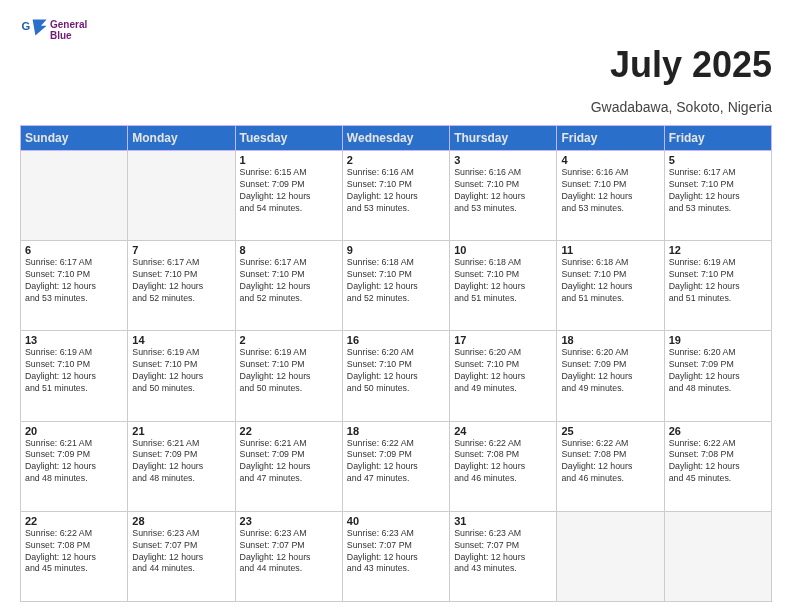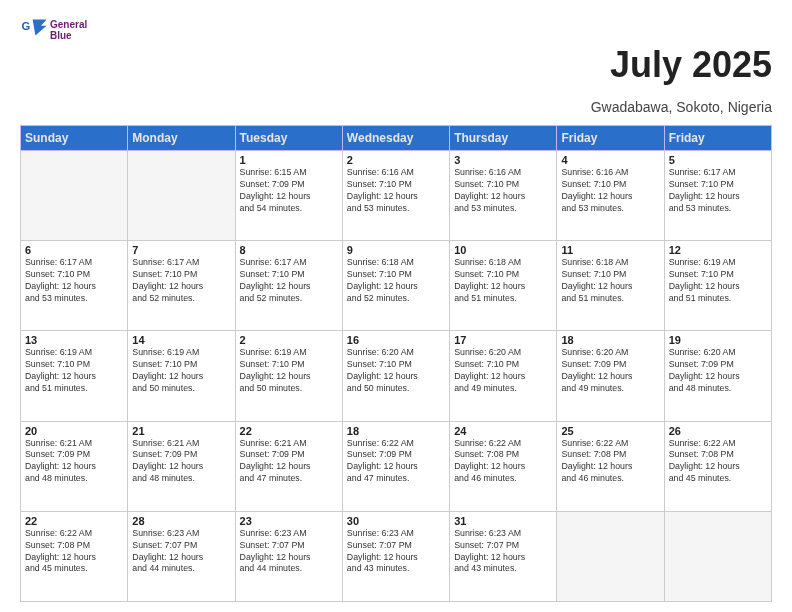--- a/index.html
+++ b/index.html
@@ -337,21 +337,21 @@
 and 44 minutes.</div>
           </td>
           <td>
             <span class="day-number">23</span>
             <div class="day-info" style="white-space: pre-line;">Sunrise: 6:23 AM
 Sunset: 7:07 PM
 Daylight: 12 hours
 and 44 minutes.</div>
           </td>
           <td>
-            <span class="day-number">30</span>
+            <span class="day-number">40</span>
             <div class="day-info" style="white-space: pre-line;">Sunrise: 6:23 AM
 Sunset: 7:07 PM
 Daylight: 12 hours
 and 43 minutes.</div>
           </td>
           <td>
             <span class="day-number">31</span>
             <div class="day-info" style="white-space: pre-line;">Sunrise: 6:23 AM
 Sunset: 7:07 PM
 Daylight: 12 hours

